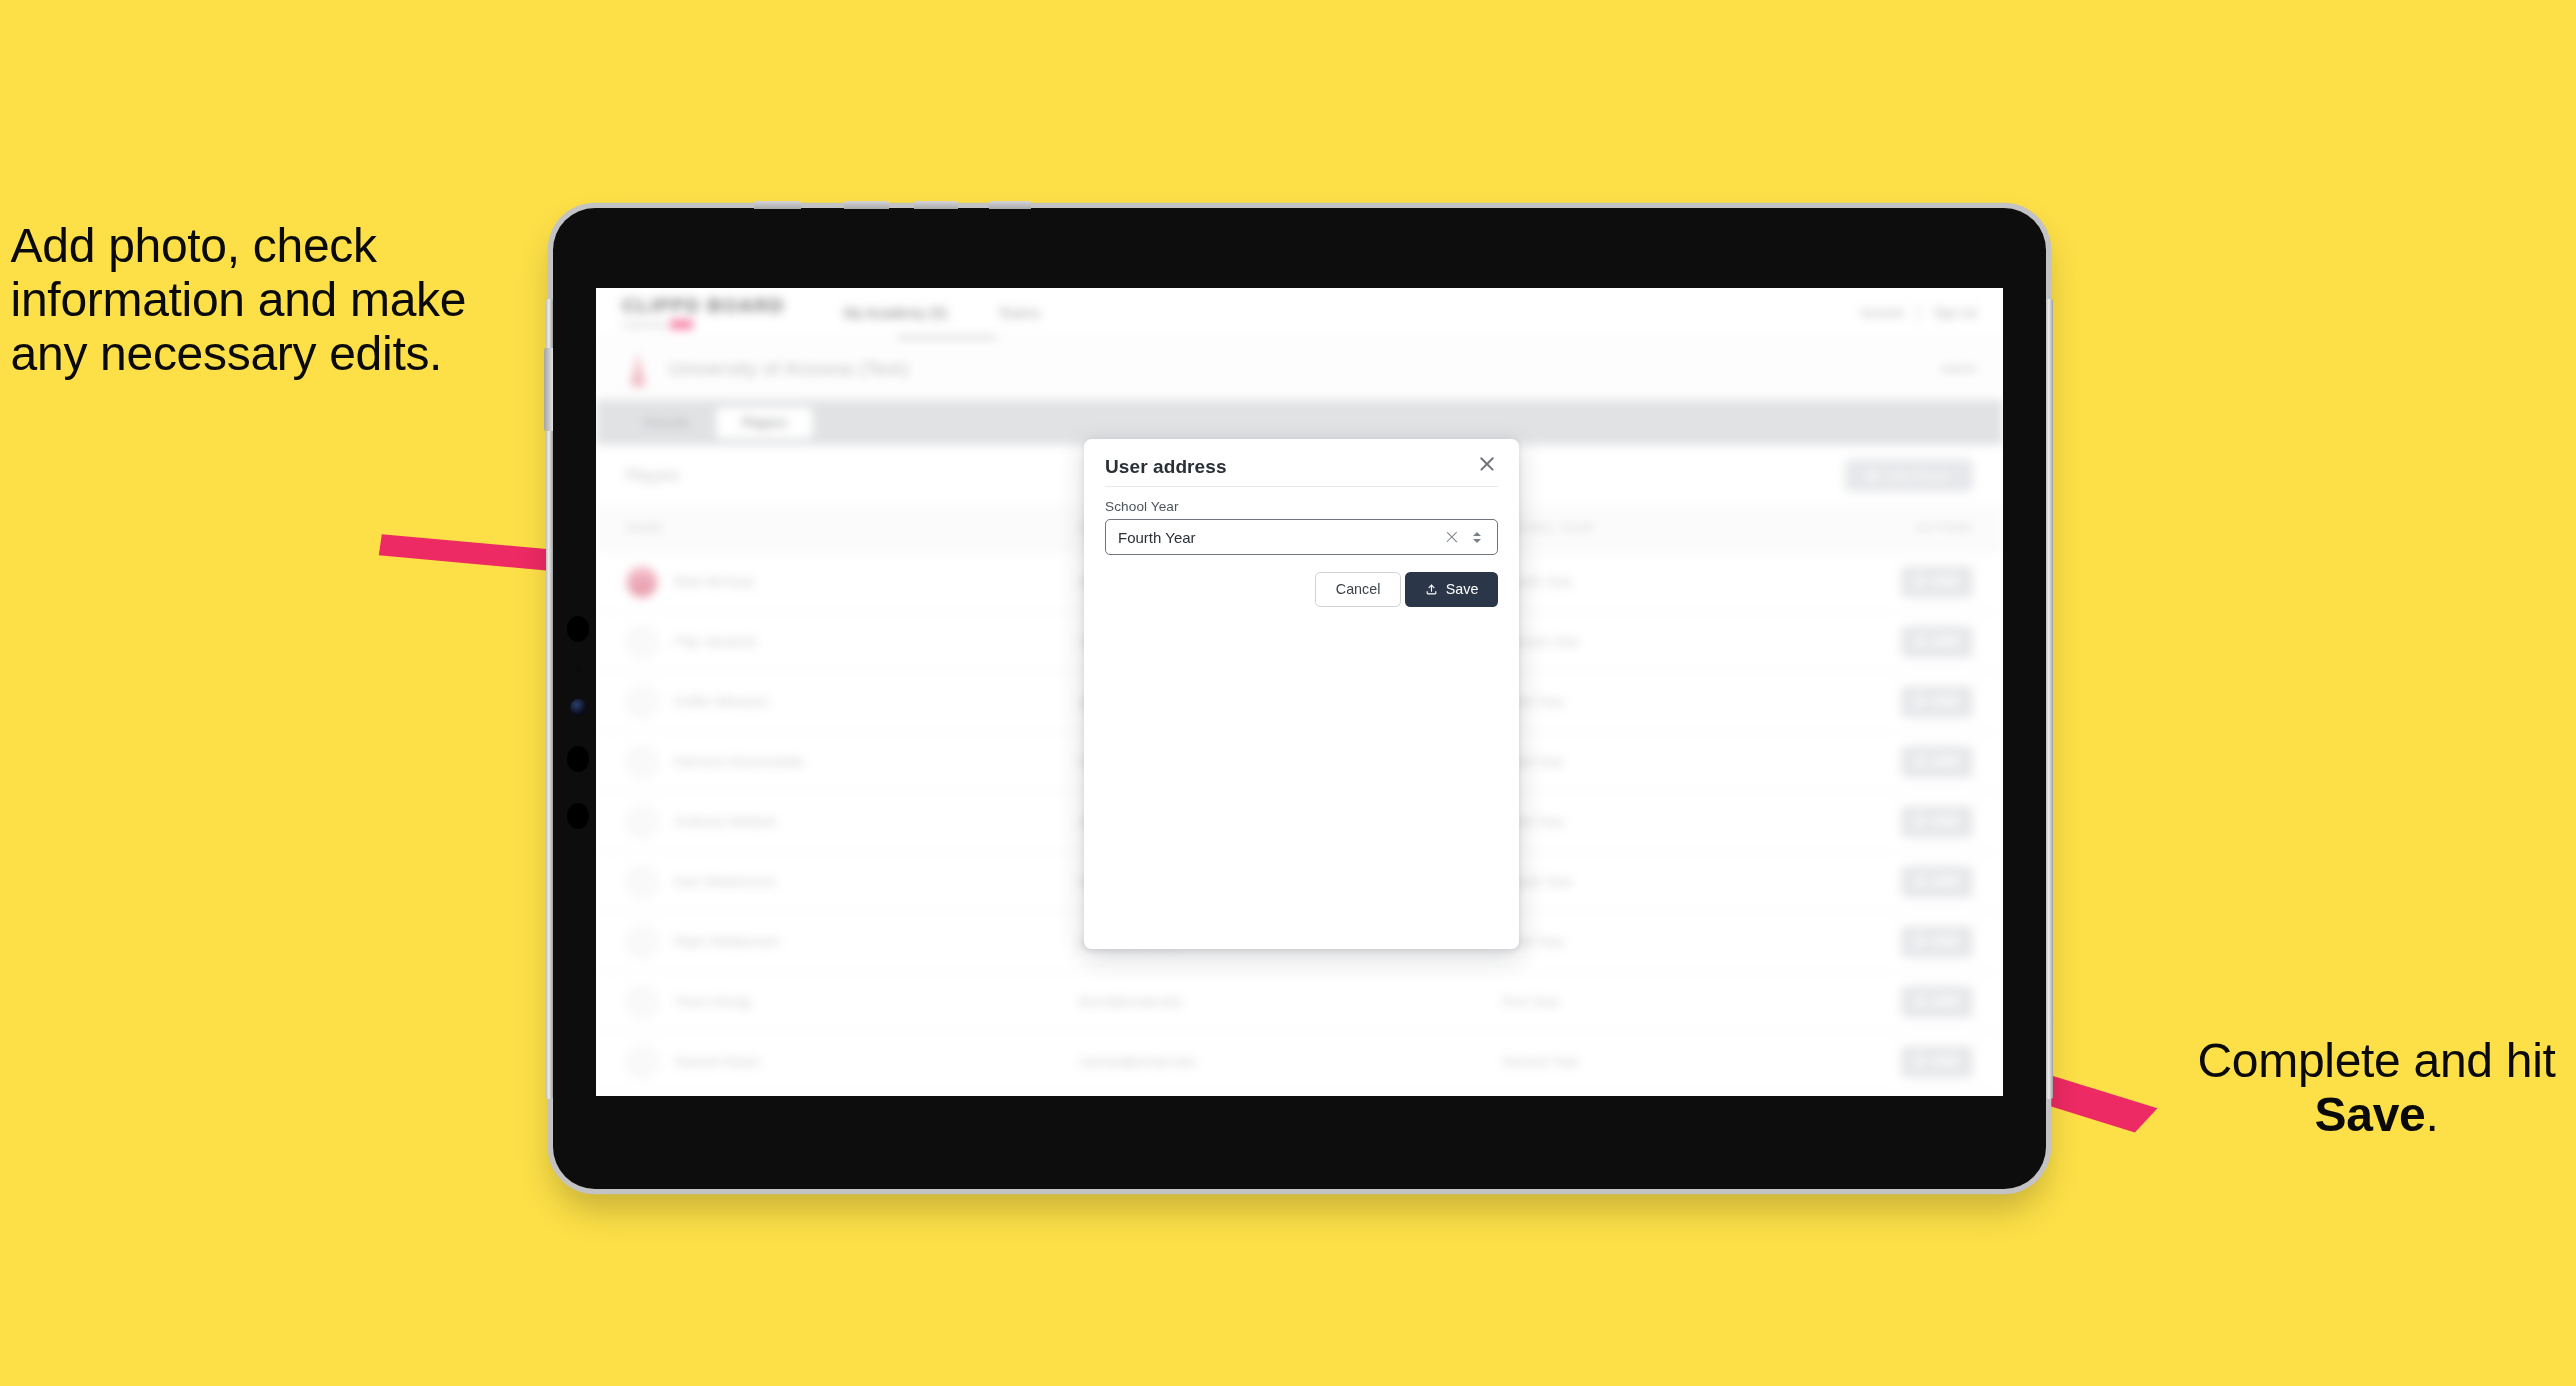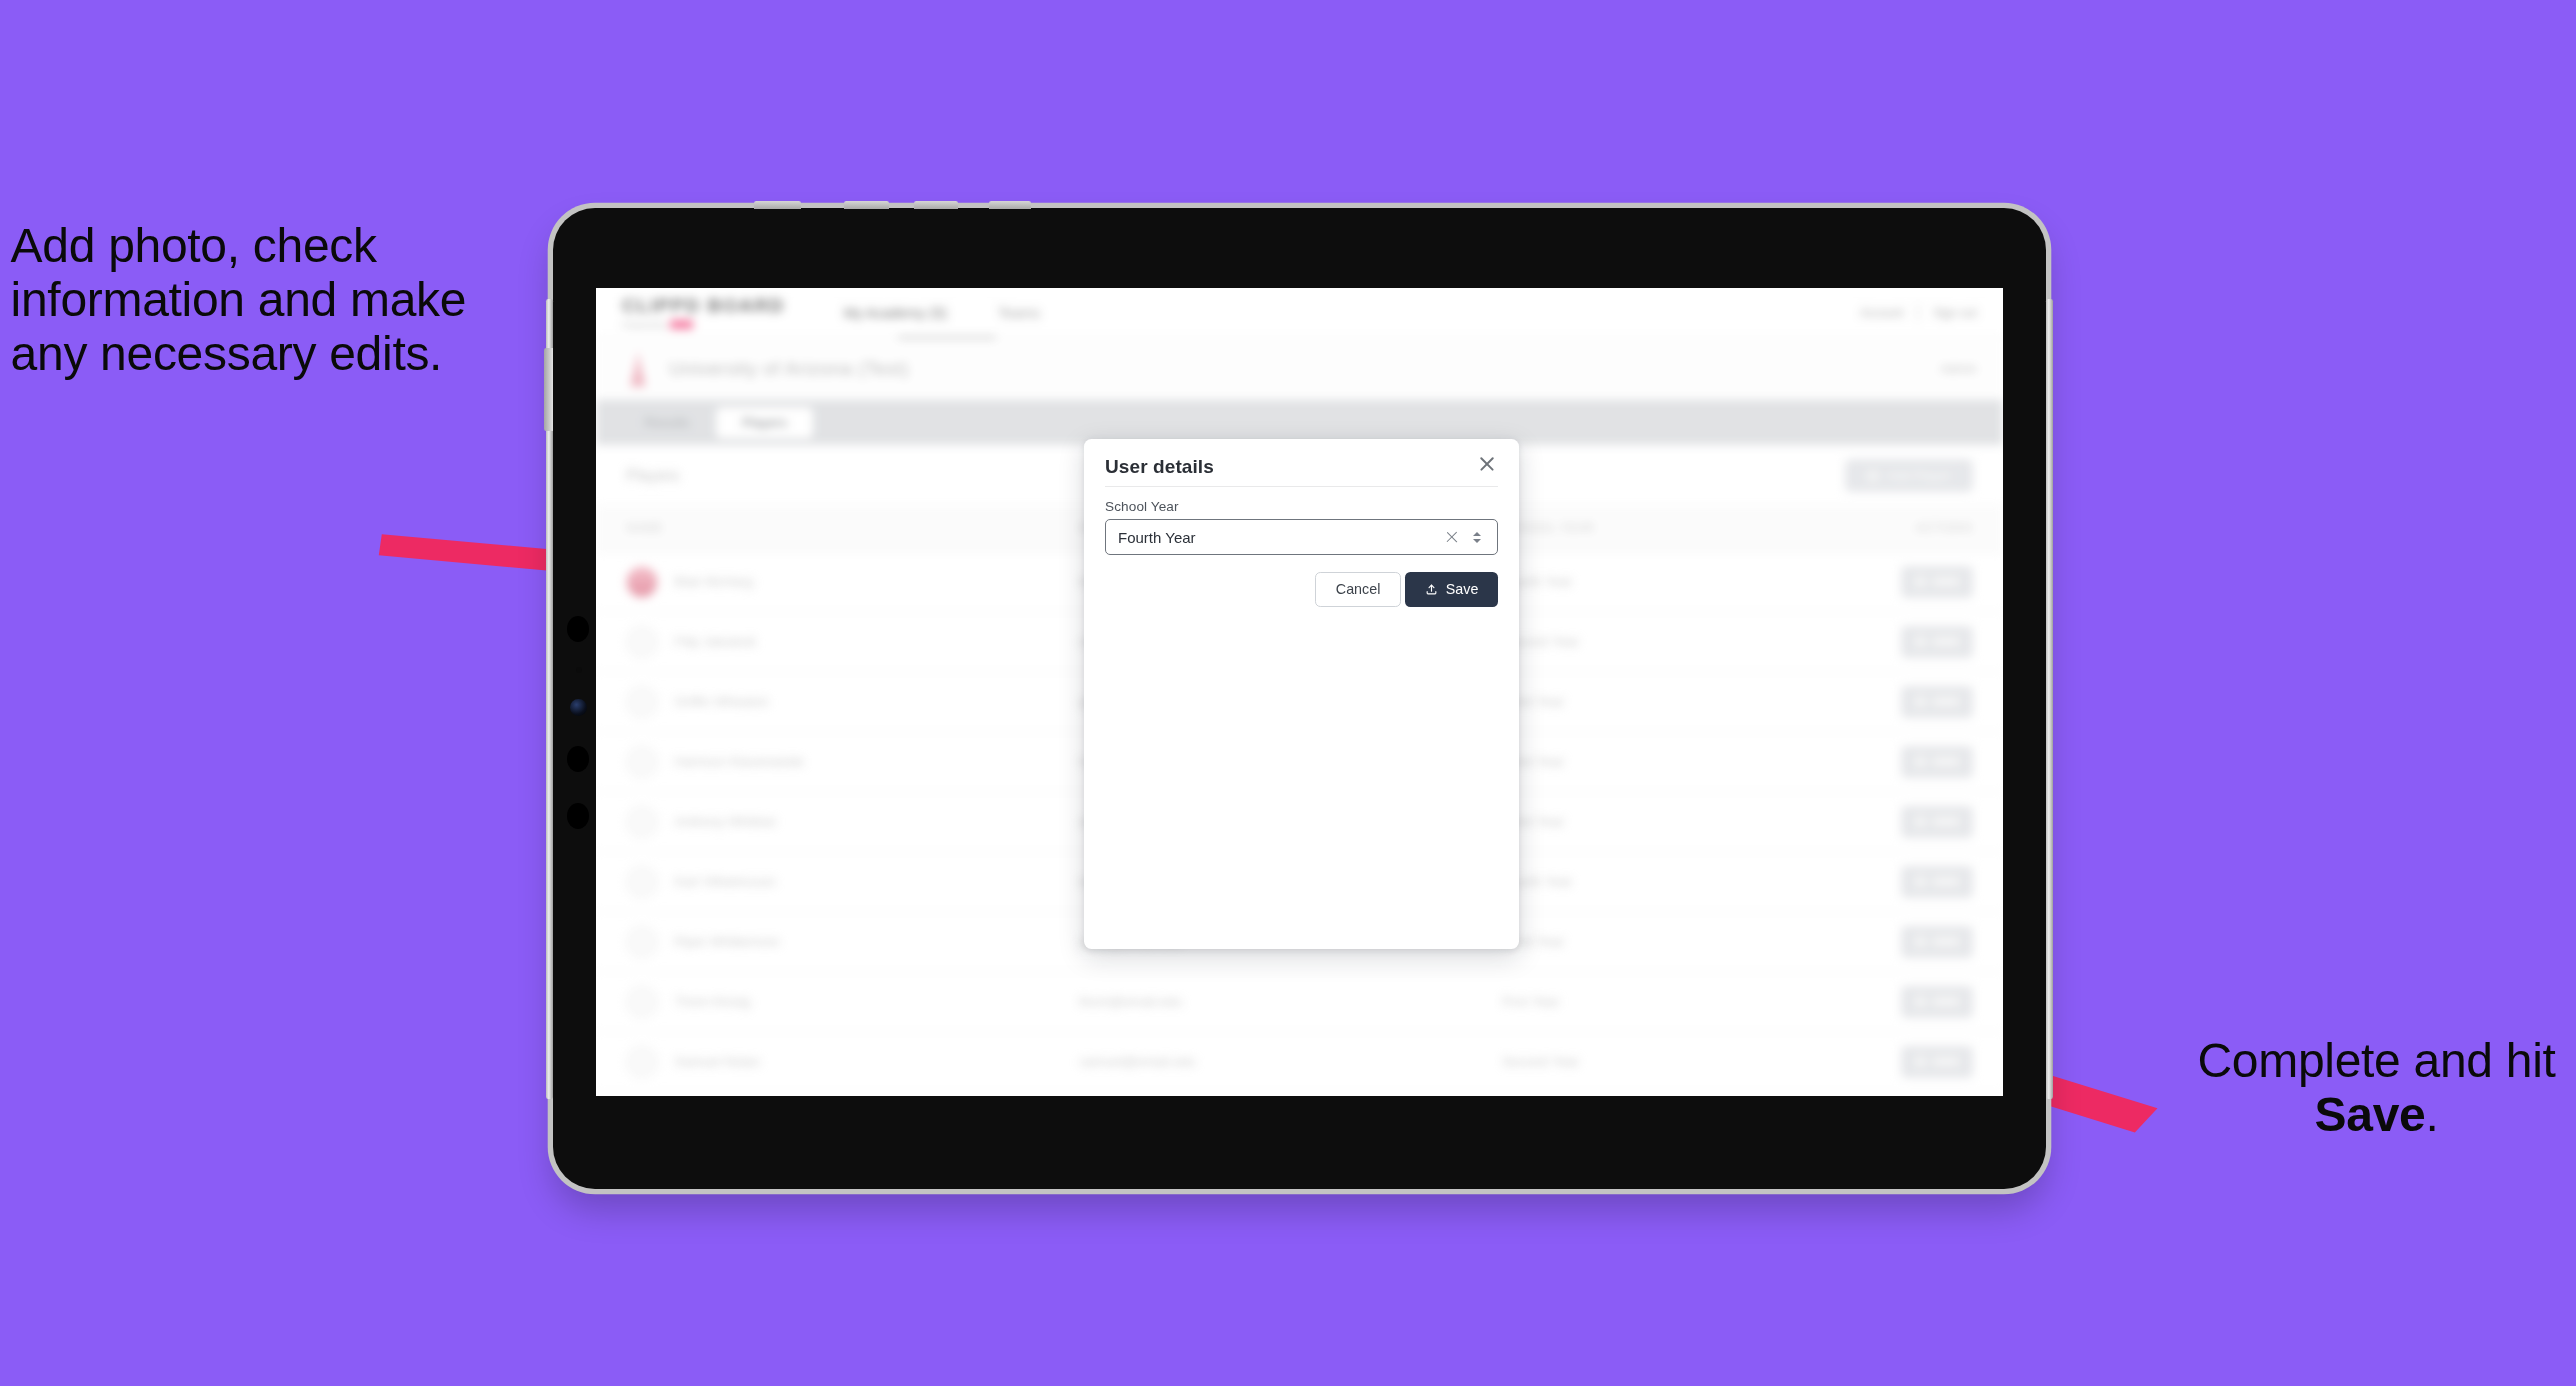--- a/index.html
+++ b/index.html
@@ -1,19 +1,19 @@
 <!DOCTYPE html>
 <html style="font-size:12px"><head>
 <meta charset="utf-8">
 <style>
   * { margin:0; padding:0; box-sizing:border-box; }
   html,body { width:2576px; height:1386px; background:#ffffff; overflow:hidden; }
   body { font-family:"Liberation Sans", sans-serif; }
 
-  .stage { position:relative; width:2576px; height:1386px; background:#8b5cf6; }
+  .stage { position:relative; width:2576px; height:1386px; background:#fde047; }
 
   
   .caption {
     position:absolute;
     font-family:"Liberation Sans", sans-serif;
     color:#0a0a0a;
     font-size:48px;
     line-height:1.12;
     font-weight:400;
     letter-spacing:-0.3px;
@@ -519,21 +519,21 @@
         </div>
       </div>
 
       <div class="scrim"></div>
     </div>
   </div>
 
   <div class="modal">
 
     <div class="modal-head">
-      <div class="modal-title">User details</div>
+      <div class="modal-title">User address</div>
       <div class="modal-close"></div>
     </div>
 
 
 
 
 
     <div class="field">
       <div class="field-label">School Year</div>
       <div class="select-wrap">

